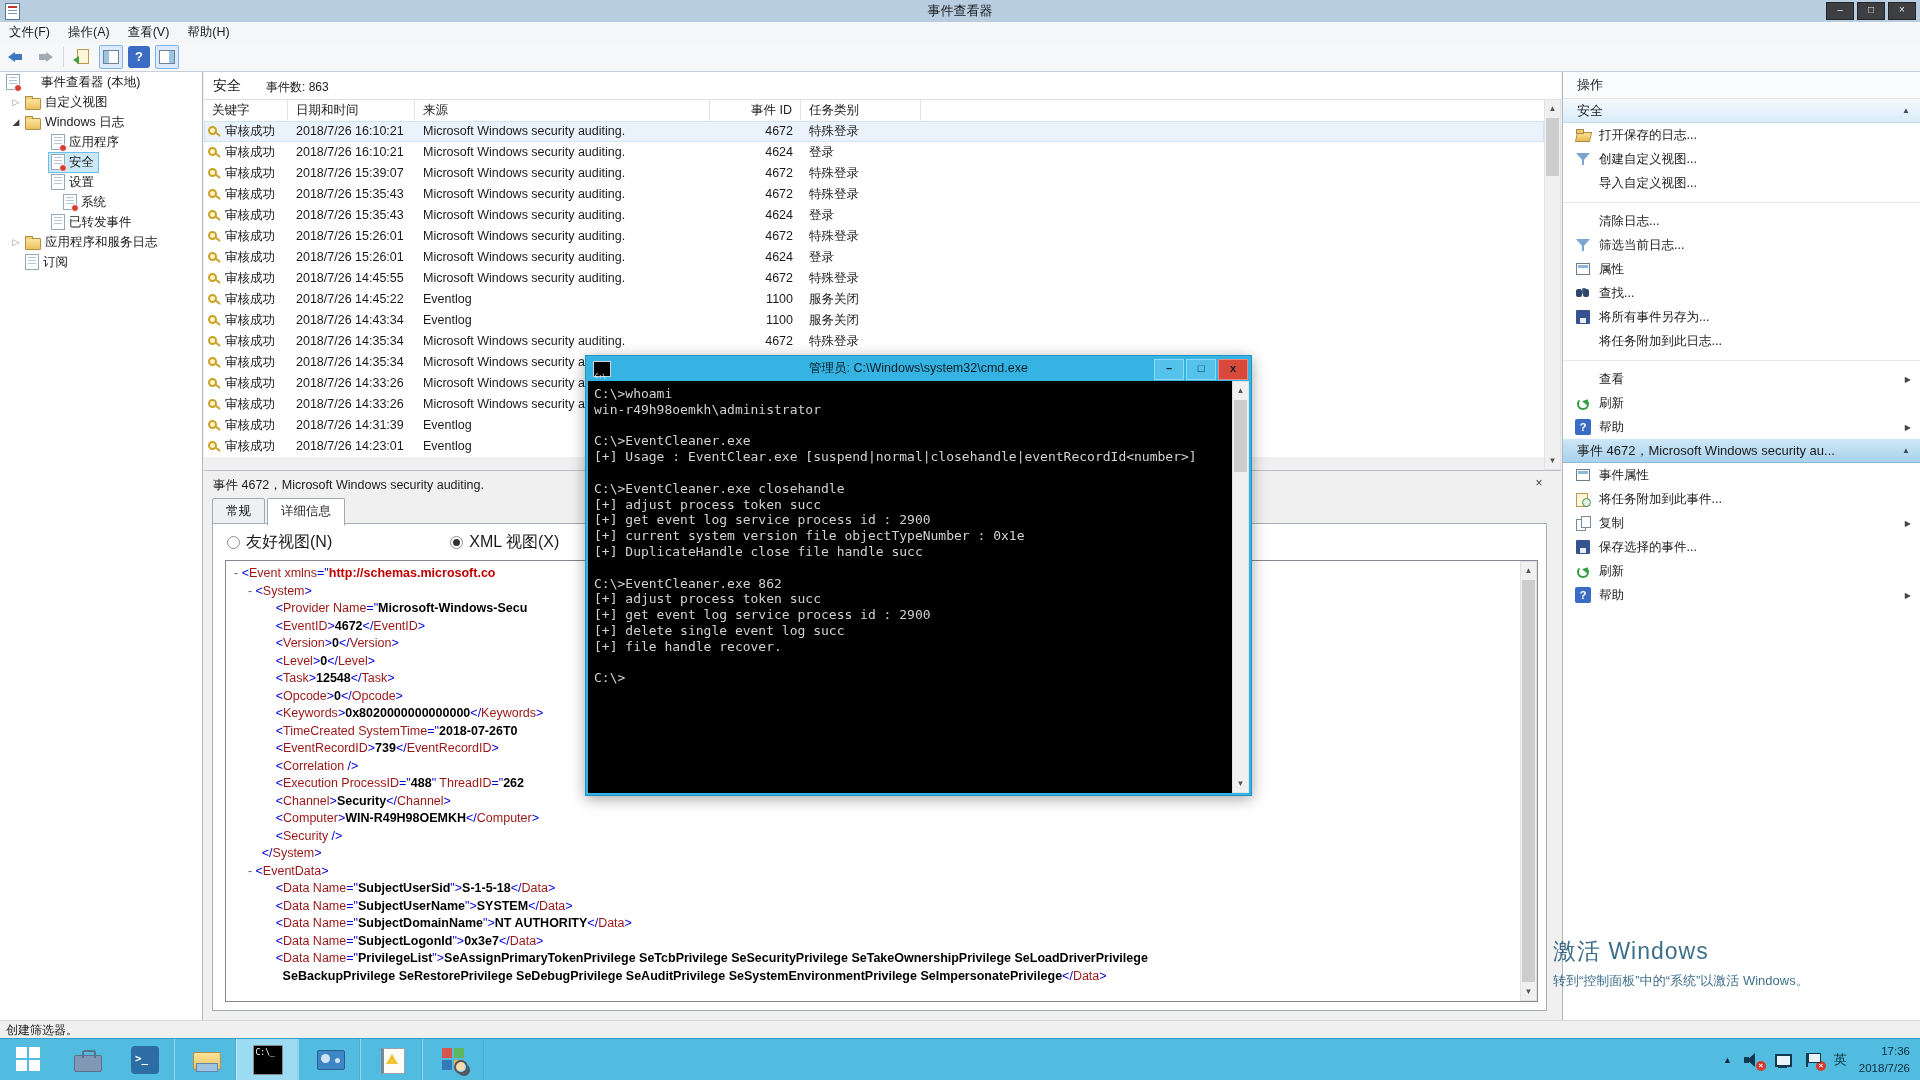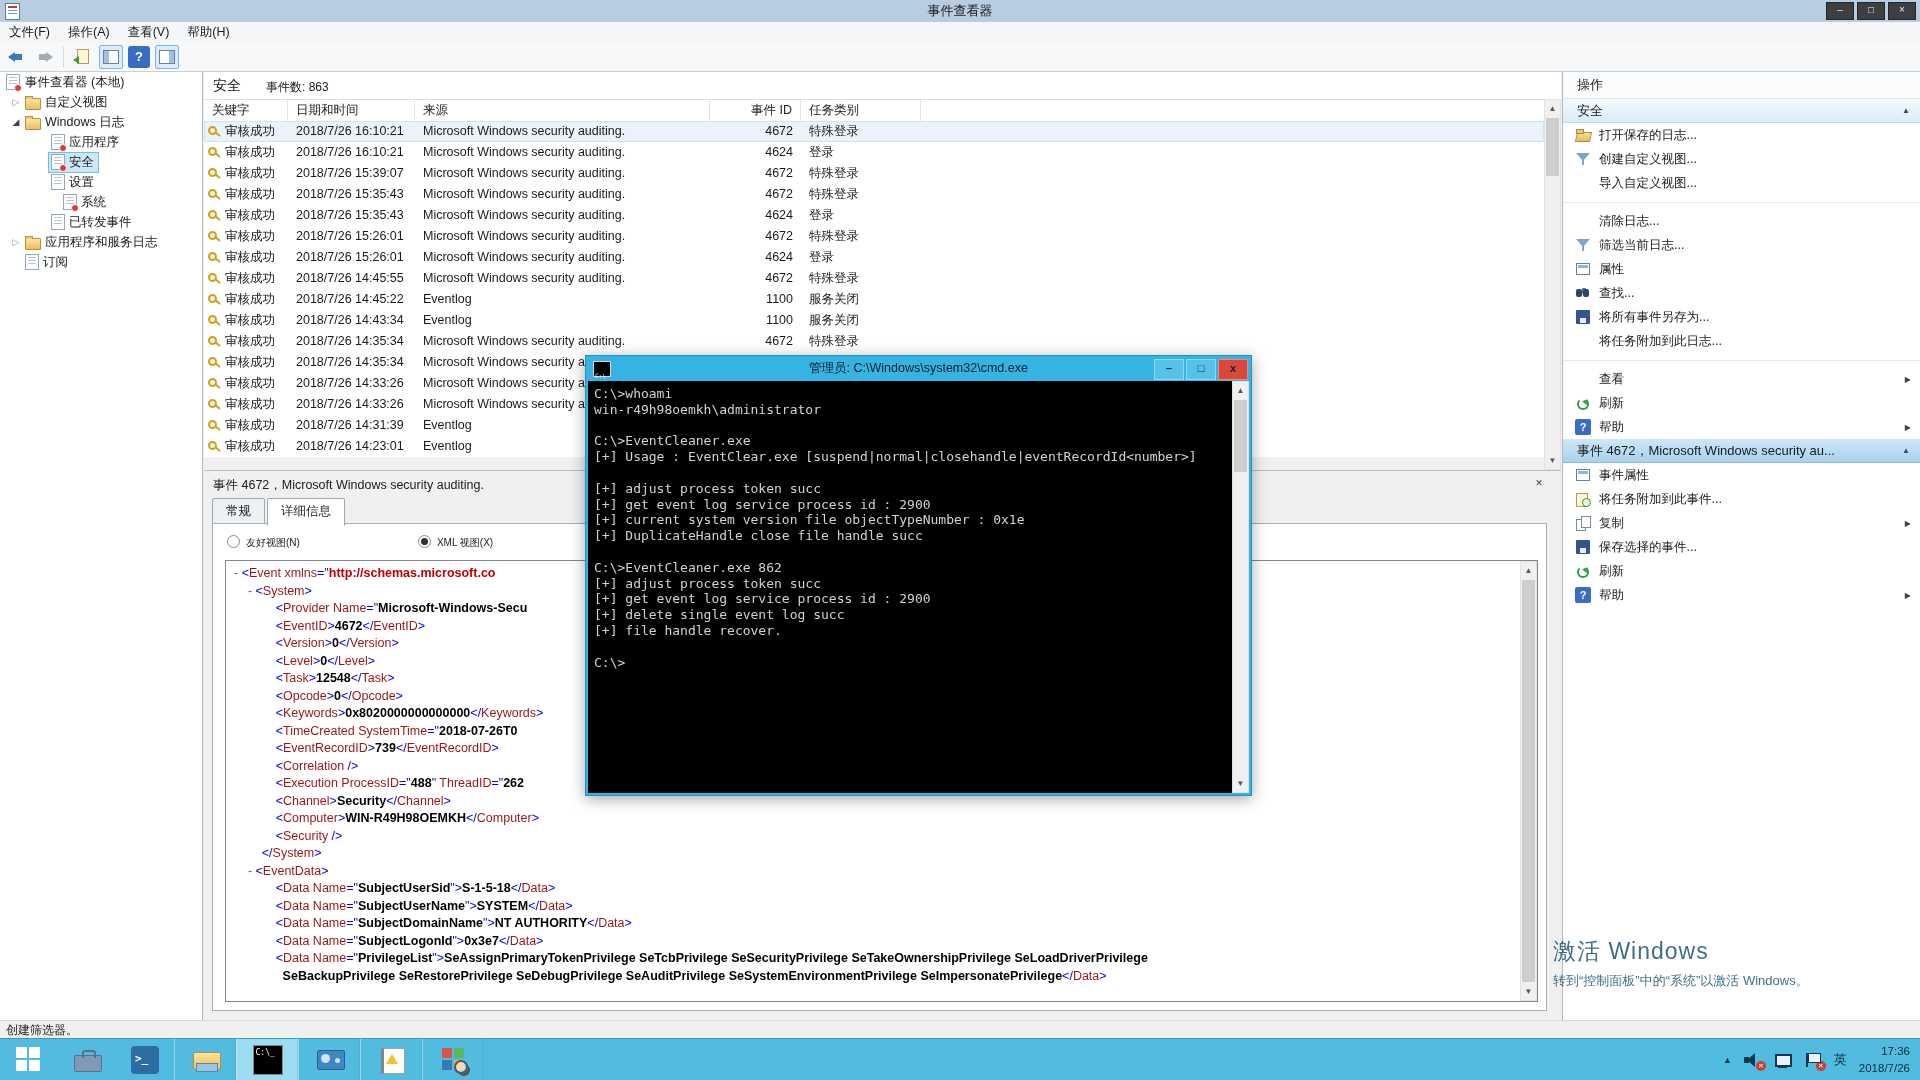--- a/index.html
+++ b/index.html
@@ -70,21 +70,21 @@
   #list-sb{right:0;top:27px;height:371px}
   
   #detail{position:absolute;left:0;top:398px;width:1357px;height:550px;background:#f0f0f0;border-top:1px solid #b9bfc5}
   .d-hdr{position:absolute;left:9px;top:6px;font-size:12.5px}
   .d-close{position:absolute;right:12px;top:4px;width:20px;height:18px;text-align:center;line-height:17px;color:#444;font-size:12px}
   #tabs{position:absolute;left:8px;top:27px;height:26px}
   .tab{display:inline-block;height:24px;line-height:24px;padding:0 13px;border:1px solid #a0a8b0;background:#eef1f4;
        margin-right:2px;border-radius:2px 2px 0 0;font-size:12.5px;position:relative}
   .tab.active{background:#fff;height:26px;z-index:3;border-bottom:1px solid #fff}
   .d-box{position:absolute;left:8px;top:52px;right:14px;bottom:10px;background:#fff;border:1px solid #a6adb5;z-index:1}
-  .radio-row{position:absolute;left:14px;top:9px;height:18px;display:flex;gap:118px;font-size:10px;align-items:center}
+  .radio-row{position:absolute;left:14px;top:9px;height:18px;display:flex;gap:118px;font-size:16px;align-items:center}
   .radio{width:13px;height:13px;border:1px solid #8e8e8e;border-radius:50%;background:#fff;display:inline-block;vertical-align:-2px;margin-right:6px;box-sizing:border-box;position:relative}
   .radio.sel::after{content:"";position:absolute;left:2px;top:2px;width:7px;height:7px;border-radius:50%;background:#333}
   .xml-box{position:absolute;left:12px;top:36px;right:8px;bottom:8px;border:1px solid #828790;background:#fff}
   #xml-content{position:absolute;left:2px;top:2px;right:20px;bottom:2px;overflow:hidden;padding:2px 0 0 6px}
   .xline{white-space:pre;font-size:12.5px;line-height:17.5px}
   .x-m{color:#5a6470}.x-p{color:#0000dd}.x-t{color:#9a1515}
   .x-v{color:#000;font-weight:bold}.x-r{color:#c00000;font-weight:bold}
   #xml-sb{right:0;top:0;height:100%;}
   
   #actions-panel{position:absolute;left:1562px;top:72px;width:358px;height:948px;background:#fff;border-left:1px solid #b2b8bf;box-sizing:border-box}
@@ -199,21 +199,21 @@
     <span class="tbtn ico-export"></span>
     <span class="tbtn boxed ico-win"></span>
     <span class="tbtn ico-help2">?</span>
     <span class="tbtn boxed ico-win right"></span>
   </div>
 
   <div id="tree-panel">
     <div id="tree-items">
         <div class="tree-row" style="padding-left: 6px;">
           <span class="logico red"></span>
-          <span style="margin-left: 5px;">事件查看器 (本地)</span>
+          <span style="margin-left: 21px;">事件查看器 (本地)</span>
         </div>
         <div class="tree-row" style="padding-left: 10px;">
           <span class="texp">▷</span>
           <span class="tsel">
             <span class="foldico"></span>
             <span>自定义视图</span>
           </span>
         </div>
         <div class="tree-row" style="padding-left: 10px;">
           <span class="texp open">◢</span>
@@ -603,20 +603,21 @@
         <span class="cbtn">□</span>
         <span class="cbtn close">x</span>
       </div>
     <div id="term">
         <div class="tline">C:\&gt;whoami</div>
         <div class="tline">win-r49h98oemkh\administrator</div>
         <div class="tline">&nbsp;</div>
         <div class="tline">C:\&gt;EventCleaner.exe</div>
         <div class="tline">[+] Usage : EventClear.exe [suspend|normal|closehandle|eventRecordId&lt;number&gt;]</div>
         <div class="tline">&nbsp;</div>
+        <div class="tline">C:\&gt;EventCleaner.exe closehandle</div>
         <div class="tline">[+] adjust process token succ</div>
         <div class="tline">[+] get event log service process id : 2900</div>
         <div class="tline">[+] current system version file objectTypeNumber : 0x1e</div>
         <div class="tline">[+] DuplicateHandle close file handle succ</div>
         <div class="tline">&nbsp;</div>
         <div class="tline">C:\&gt;EventCleaner.exe 862</div>
         <div class="tline">[+] adjust process token succ</div>
         <div class="tline">[+] get event log service process id : 2900</div>
         <div class="tline">[+] delete single event log succ</div>
         <div class="tline">[+] file handle recover.</div>

